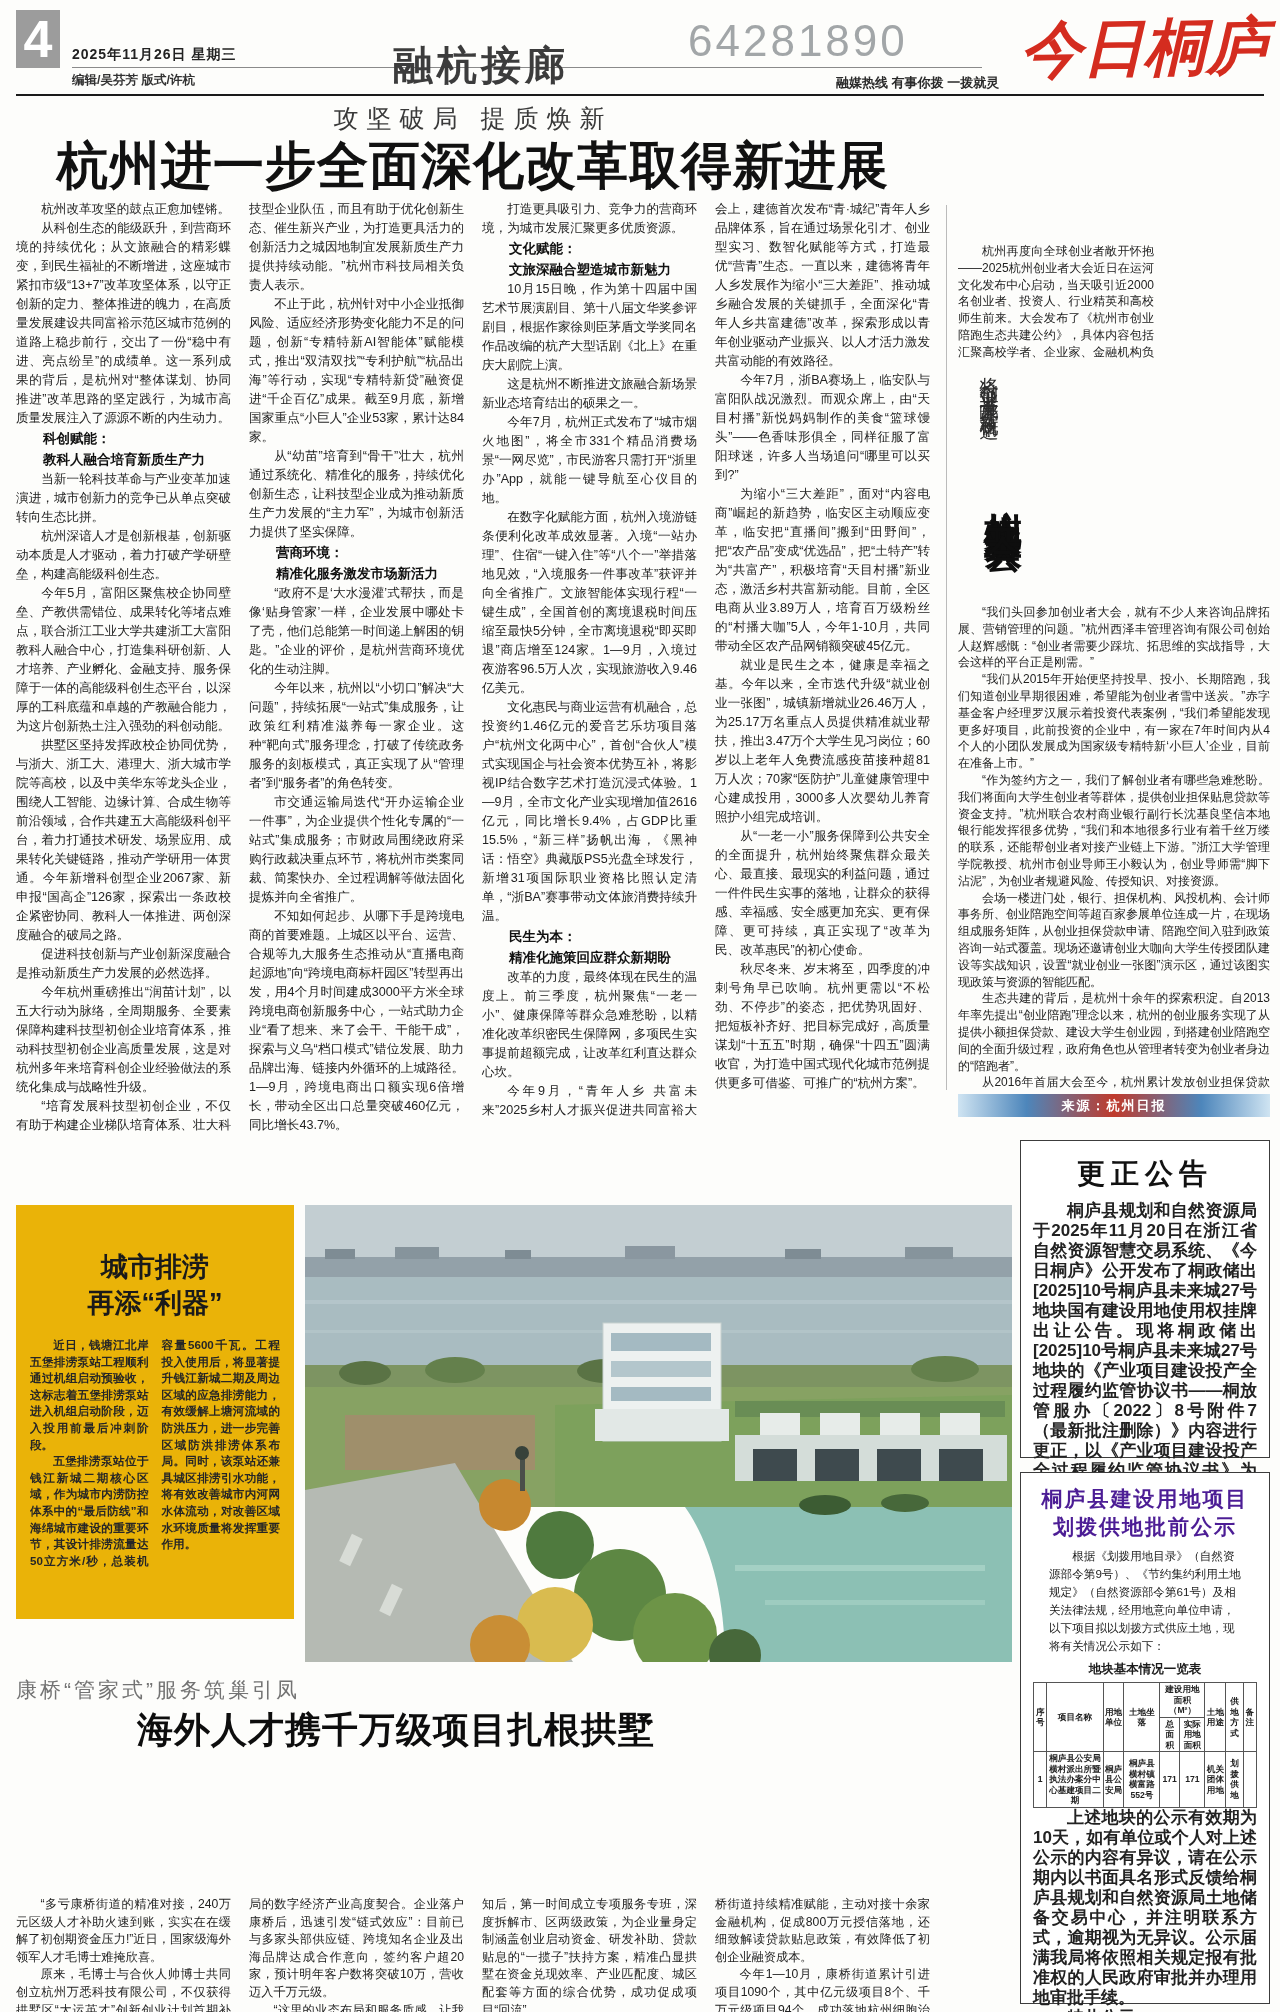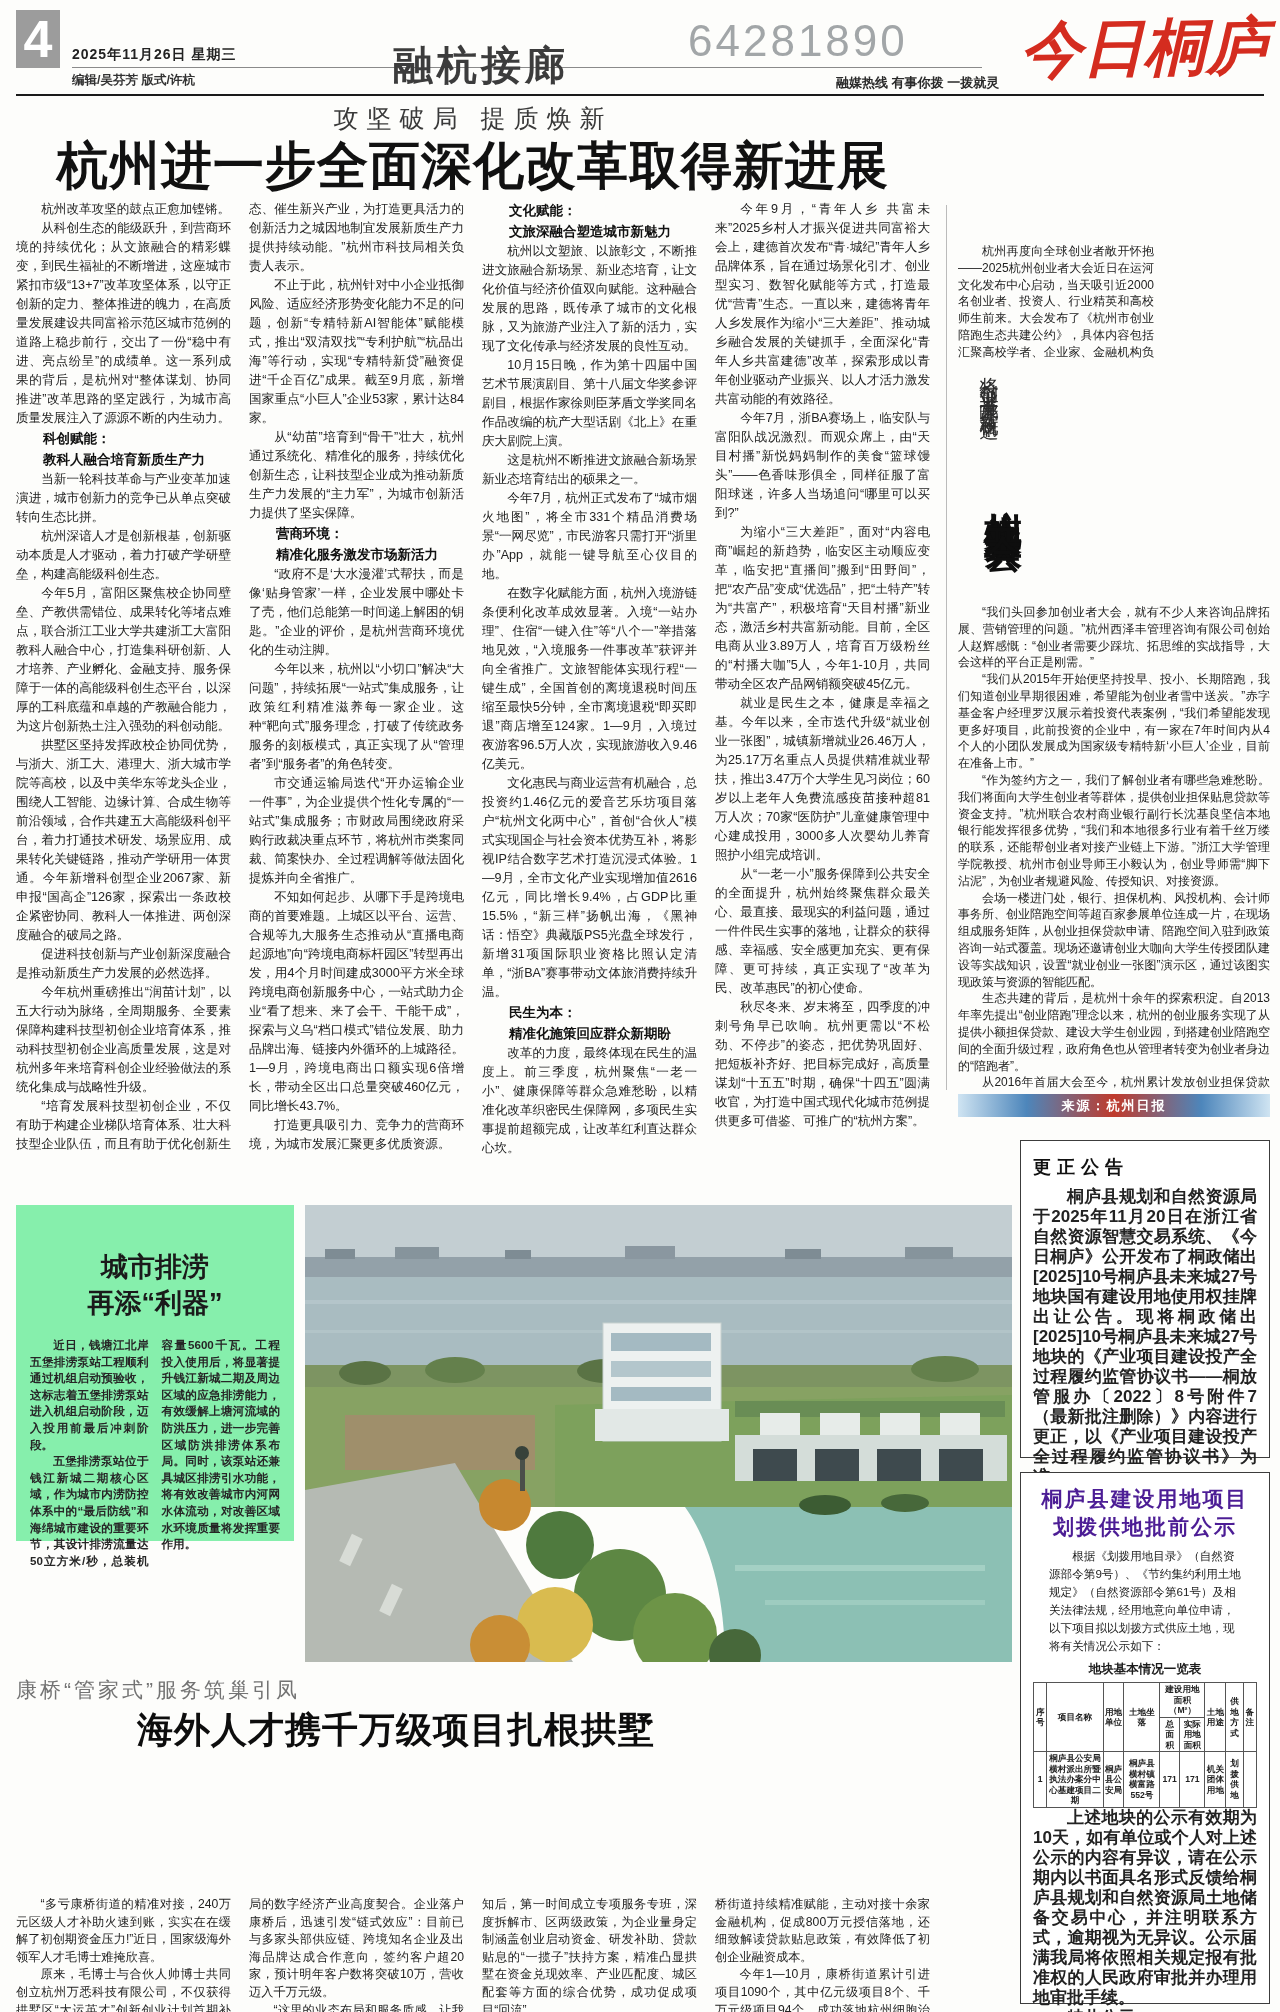--- a/index.html
+++ b/index.html
@@ -33,35 +33,35 @@
   #venture-sub{width:36px;height:350px;writing-mode:vertical-rl;font-size:19px;color:#2c2c2c;
                letter-spacing:4px;margin-left:8px;}
   #venture-title{width:64px;height:356px;writing-mode:vertical-rl;font-size:38px;font-weight:900;color:#0e0e0e;
                  letter-spacing:3px;margin-left:6px;}
   #venture-full{left:958px;top:604px;width:312px;height:486px;overflow:hidden;}
   #venture-full .para{font-size:12px;line-height:16.8px;}
   #source-badge{left:958px;top:1094px;width:312px;height:23px;line-height:23px;text-align:center;
                 color:#fff;font-size:13px;font-weight:bold;letter-spacing:2px;
                 background:linear-gradient(90deg,#cfe4f2 0%,#4d86bb 22%,#c03a2b 50%,#4d86bb 78%,#cfe4f2 100%);}
   
-  #pump-box{left:16px;top:1205px;width:278px;height:336px;background:#86efac;padding:0;}
+  #pump-box{left:16px;top:1205px;width:278px;height:414px;background:#eab308;padding:0;}
   #pump-title{margin-top:44px;text-align:center;font-size:27px;font-weight:900;color:#1a1a1a;line-height:36px;}
   #pump-body{margin:16px 14px 0 14px;height:300px;column-count:2;column-gap:13px;overflow:hidden;}
   #pump-body .para{font-size:11.6px;line-height:16.6px;font-weight:600;color:#262626;}
   
   #photo{left:305px;top:1205px;width:707px;height:457px;overflow:hidden;}
   
   #talent-kicker{left:16px;top:1676px;width:760px;font-size:21px;color:#737373;letter-spacing:3px;}
   #talent-headline{left:16px;top:1706px;width:760px;text-align:center;font-size:36px;font-weight:900;color:#0d0d0d;letter-spacing:1px;}
   #talent-cols{left:16px;top:1896px;width:914px;height:212px;column-count:4;column-gap:18px;overflow:hidden;}
   #talent-cols .para{font-size:12.2px;line-height:17.6px;}
   
   .notice{border:1px solid #3c3c3c;background:#fff;padding:10px 12px;box-sizing:border-box;}
   #correction{left:1020px;top:1140px;width:250px;height:318px;}
-  #correction h2{margin:4px 0 8px 0;text-align:left;font-size:18px;letter-spacing:6px;color:#111;}
+  #correction h2{margin:4px 0 8px 0;text-align:center;font-size:28px;letter-spacing:6px;color:#111;}
   .notice .para{font-size:17px;line-height:20px;font-weight:700;}
   .sig{font-size:12.5px;font-weight:bold;text-align:right;margin:4px 2px 0 0;line-height:20px;}
   #land{left:1020px;top:1472px;width:250px;height:532px;}
   #land h2{margin:2px 0 6px 0;text-align:center;font-size:21px;letter-spacing:2px;color:#4c1d95;line-height:28px;}
   #table-title{text-align:center;font-size:12.5px;font-weight:bold;margin:6px 0 4px 0;}
   table{border-collapse:collapse;width:100%;}
   th,td{border:1px solid #555;font-size:8.6px;line-height:10.5px;text-align:center;padding:1px;font-weight:bold;color:#222;}
   #land .small{font-size:11.6px;line-height:18px;}
   .plain{text-indent:2em;font-size:12.2px;line-height:20px;margin:2px 16px;font-weight:500;}
 </style>
@@ -98,21 +98,20 @@
       <p class="para">从“幼苗”培育到“骨干”壮大，杭州通过系统化、精准化的服务，持续优化创新生态，让科技型企业成为推动新质生产力发展的“主力军”，为城市创新活力提供了坚实保障。</p>
       <p class="sub">营商环境：</p>
       <p class="sub">精准化服务激发市场新活力</p>
       <p class="para">“政府不是‘大水漫灌’式帮扶，而是像‘贴身管家’一样，企业发展中哪处卡了壳，他们总能第一时间递上解困的钥匙。”企业的评价，是杭州营商环境优化的生动注脚。</p>
       <p class="para">今年以来，杭州以“小切口”解决“大问题”，持续拓展“一站式”集成服务，让政策红利精准滋养每一家企业。这种“靶向式”服务理念，打破了传统政务服务的刻板模式，真正实现了从“管理者”到“服务者”的角色转变。</p>
       <p class="para">市交通运输局迭代“开办运输企业一件事”，为企业提供个性化专属的“一站式”集成服务；市财政局围绕政府采购行政裁决重点环节，将杭州市类案同裁、简案快办、全过程调解等做法固化提炼并向全省推广。</p>
       <p class="para">不知如何起步、从哪下手是跨境电商的首要难题。上城区以平台、运营、合规等九大服务生态推动从“直播电商起源地”向“跨境电商标杆园区”转型再出发，用4个月时间建成3000平方米全球跨境电商创新服务中心，一站式助力企业“看了想来、来了会干、干能干成”，探索与义乌“档口模式”错位发展、助力品牌出海、链接内外循环的上城路径。1—9月，跨境电商出口额实现6倍增长，带动全区出口总量突破460亿元，同比增长43.7%。</p>
       <p class="para">打造更具吸引力、竞争力的营商环境，为城市发展汇聚更多优质资源。</p>
       <p class="sub">文化赋能：</p>
       <p class="sub">文旅深融合塑造城市新魅力</p>
-      <p class="para">杭州以文塑旅、以旅彰文，不断推进文旅融合新场景、新业态培育，让文化价值与经济价值双向赋能。这种融合发展的思路，既传承了城市的文化根脉，又为旅游产业注入了新的活力，实现了文化传承与经济发展的良性互动。</p>
       <p class="para">10月15日晚，作为第十四届中国艺术节展演剧目、第十八届文华奖参评剧目，根据作家徐则臣茅盾文学奖同名作品改编的杭产大型话剧《北上》在重庆大剧院上演。</p>
       <p class="para">这是杭州不断推进文旅融合新场景新业态培育结出的硕果之一。</p>
       <p class="para">今年7月，杭州正式发布了“城市烟火地图”，将全市331个精品消费场景“一网尽览”，市民游客只需打开“浙里办”App，就能一键导航至心仪目的地。</p>
       <p class="para">在数字化赋能方面，杭州入境游链条便利化改革成效显著。入境“一站办理”、住宿“一键入住”等“八个一”举措落地见效，“入境服务一件事改革”获评并向全省推广。文旅智能体实现行程“一键生成”，全国首创的离境退税时间压缩至最快5分钟，全市离境退税“即买即退”商店增至124家。1—9月，入境过夜游客96.5万人次，实现旅游收入9.46亿美元。</p>
       <p class="para">文化惠民与商业运营有机融合，总投资约1.46亿元的爱音艺乐坊项目落户“杭州文化两中心”，首创“合伙人”模式实现国企与社会资本优势互补，将影视IP结合数字艺术打造沉浸式体验。1—9月，全市文化产业实现增加值2616亿元，同比增长9.4%，占GDP比重15.5%，“新三样”扬帆出海，《黑神话：悟空》典藏版PS5光盘全球发行，新增31项国际职业资格比照认定清单，“浙BA”赛事带动文体旅消费持续升温。</p>
       <p class="sub">民生为本：</p>
       <p class="sub">精准化施策回应群众新期盼</p>
       <p class="para">改革的力度，最终体现在民生的温度上。前三季度，杭州聚焦“一老一小”、健康保障等群众急难愁盼，以精准化改革织密民生保障网，多项民生实事提前超额完成，让改革红利直达群众心坎。</p>
       <p class="para">今年9月，“青年人乡 共富未来”2025乡村人才振兴促进共同富裕大会上，建德首次发布“青·城纪”青年人乡品牌体系，旨在通过场景化引才、创业型实习、数智化赋能等方式，打造最优“营青”生态。一直以来，建德将青年人乡发展作为缩小“三大差距”、推动城乡融合发展的关键抓手，全面深化“青年人乡共富建德”改革，探索形成以青年创业驱动产业振兴、以人才活力激发共富动能的有效路径。</p>
       <p class="para">今年7月，浙BA赛场上，临安队与富阳队战况激烈。而观众席上，由“天目村播”新悦妈妈制作的美食“篮球馒头”——色香味形俱全，同样征服了富阳球迷，许多人当场追问“哪里可以买到?”</p>

